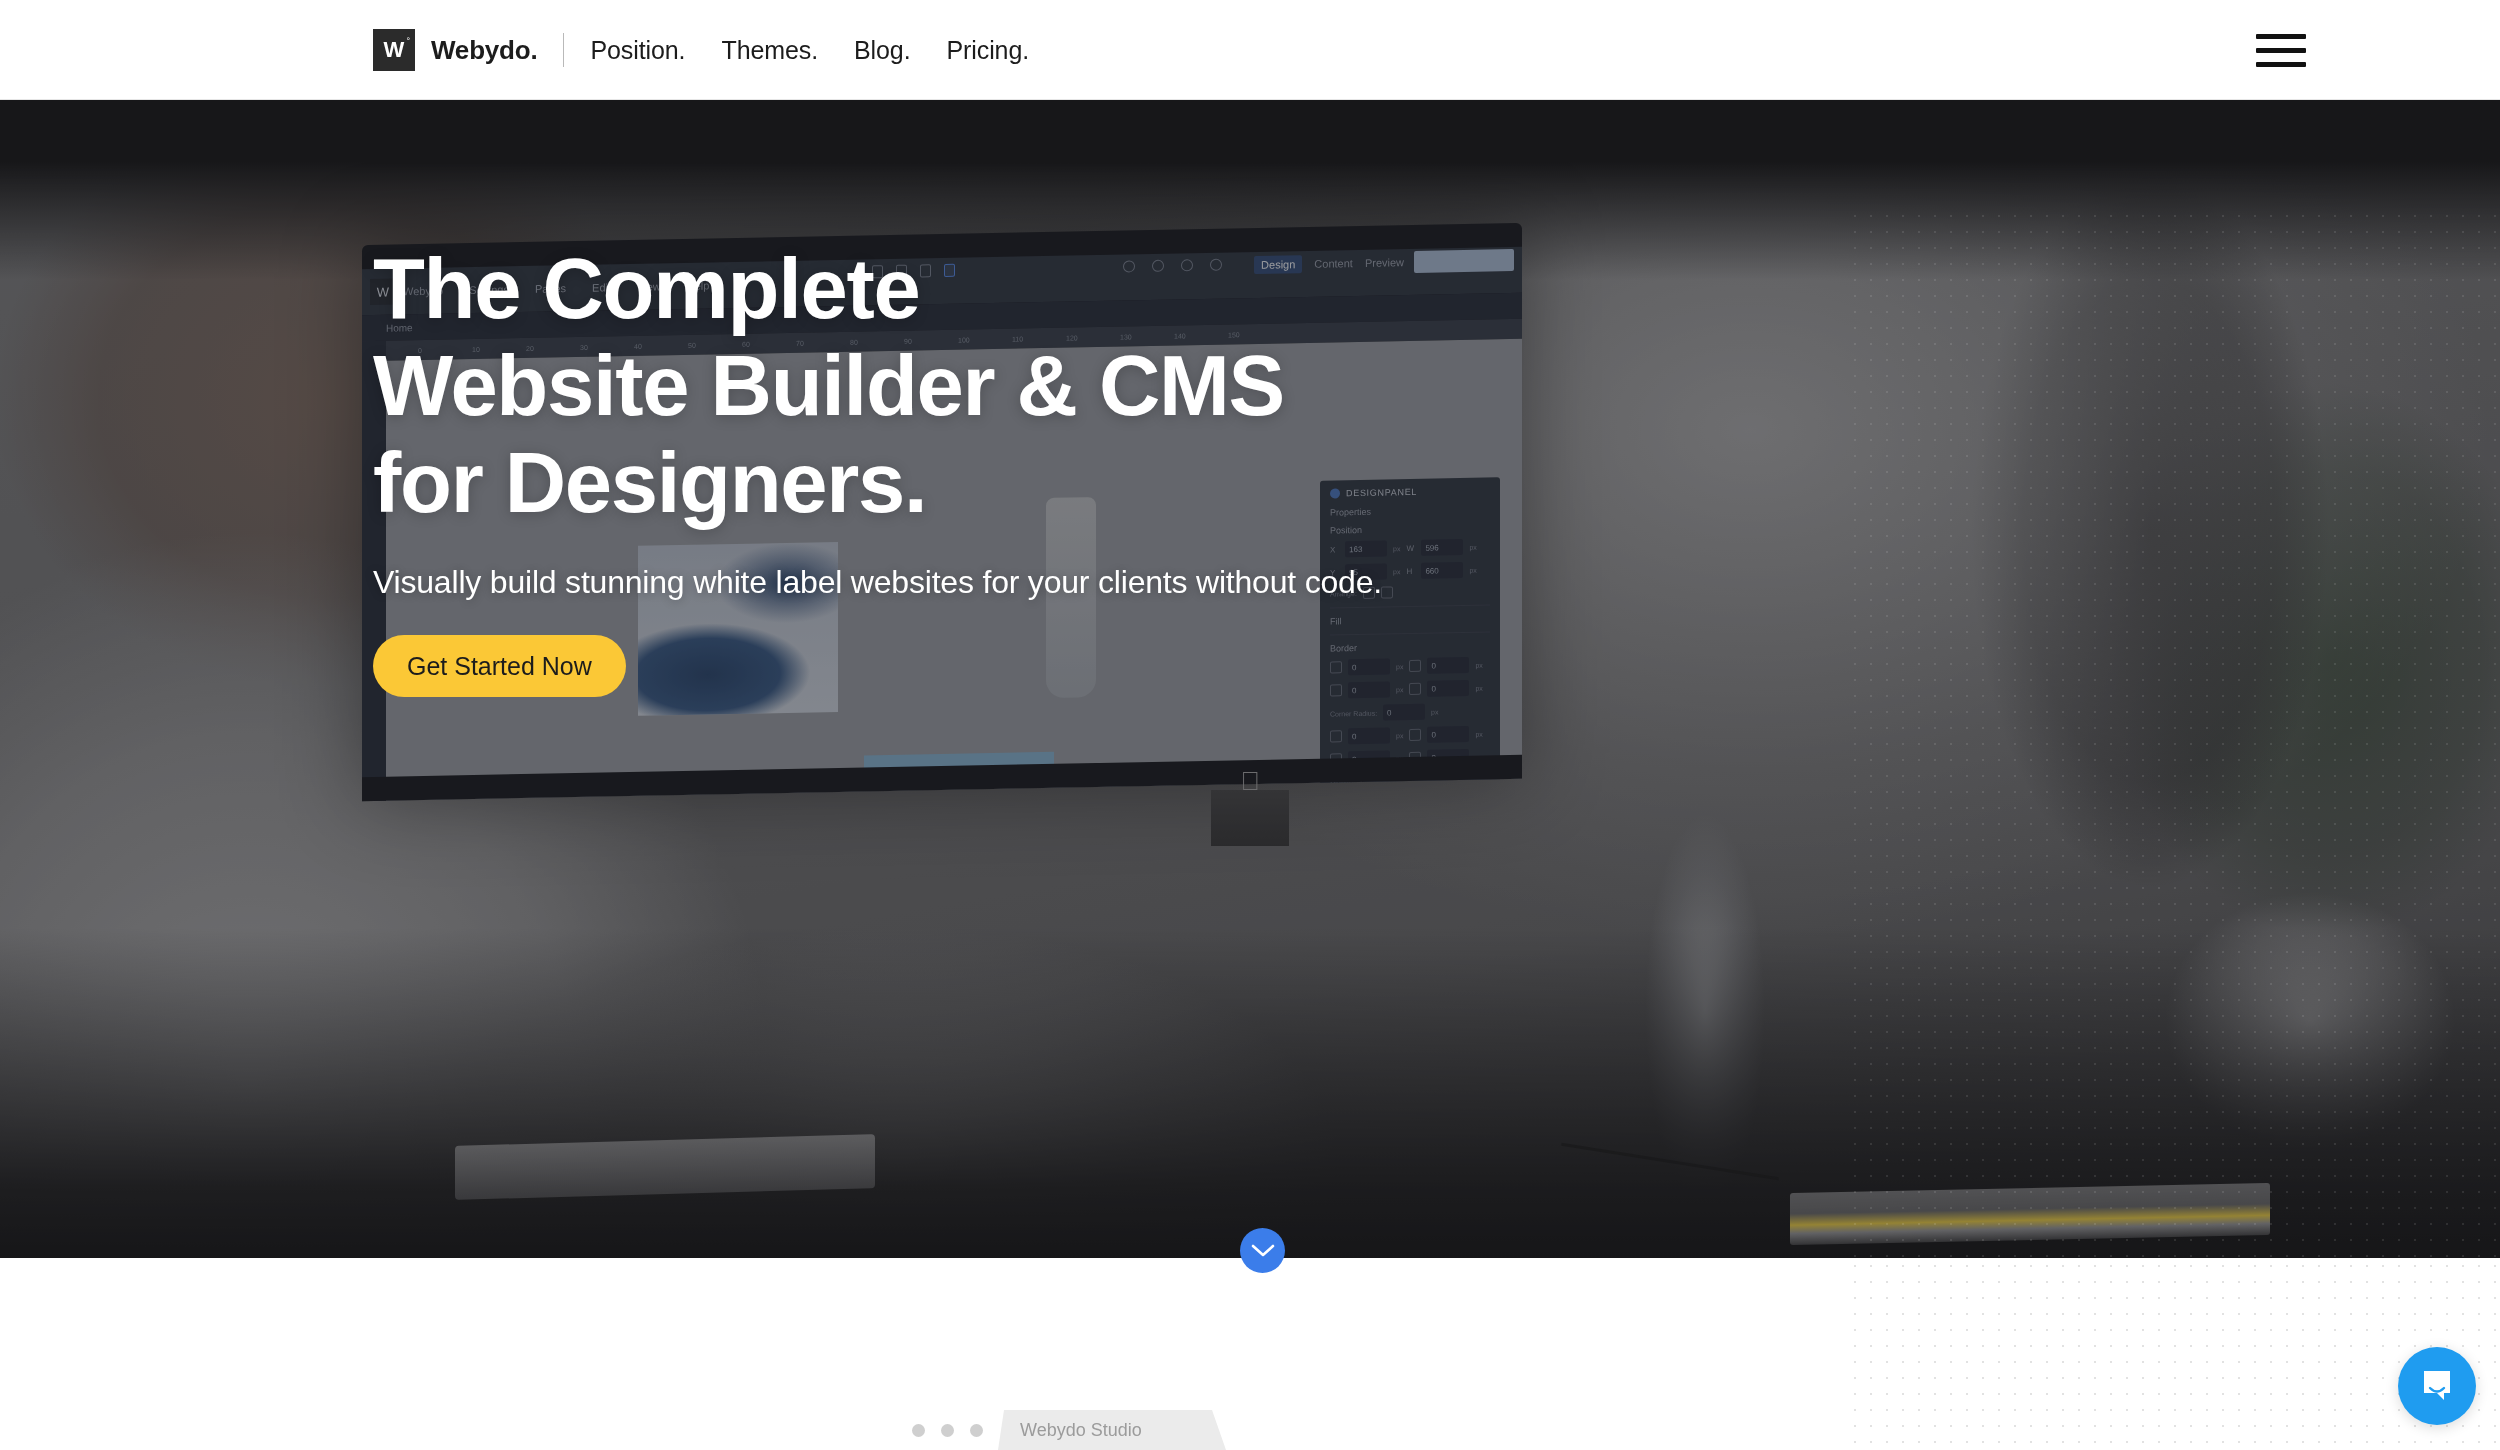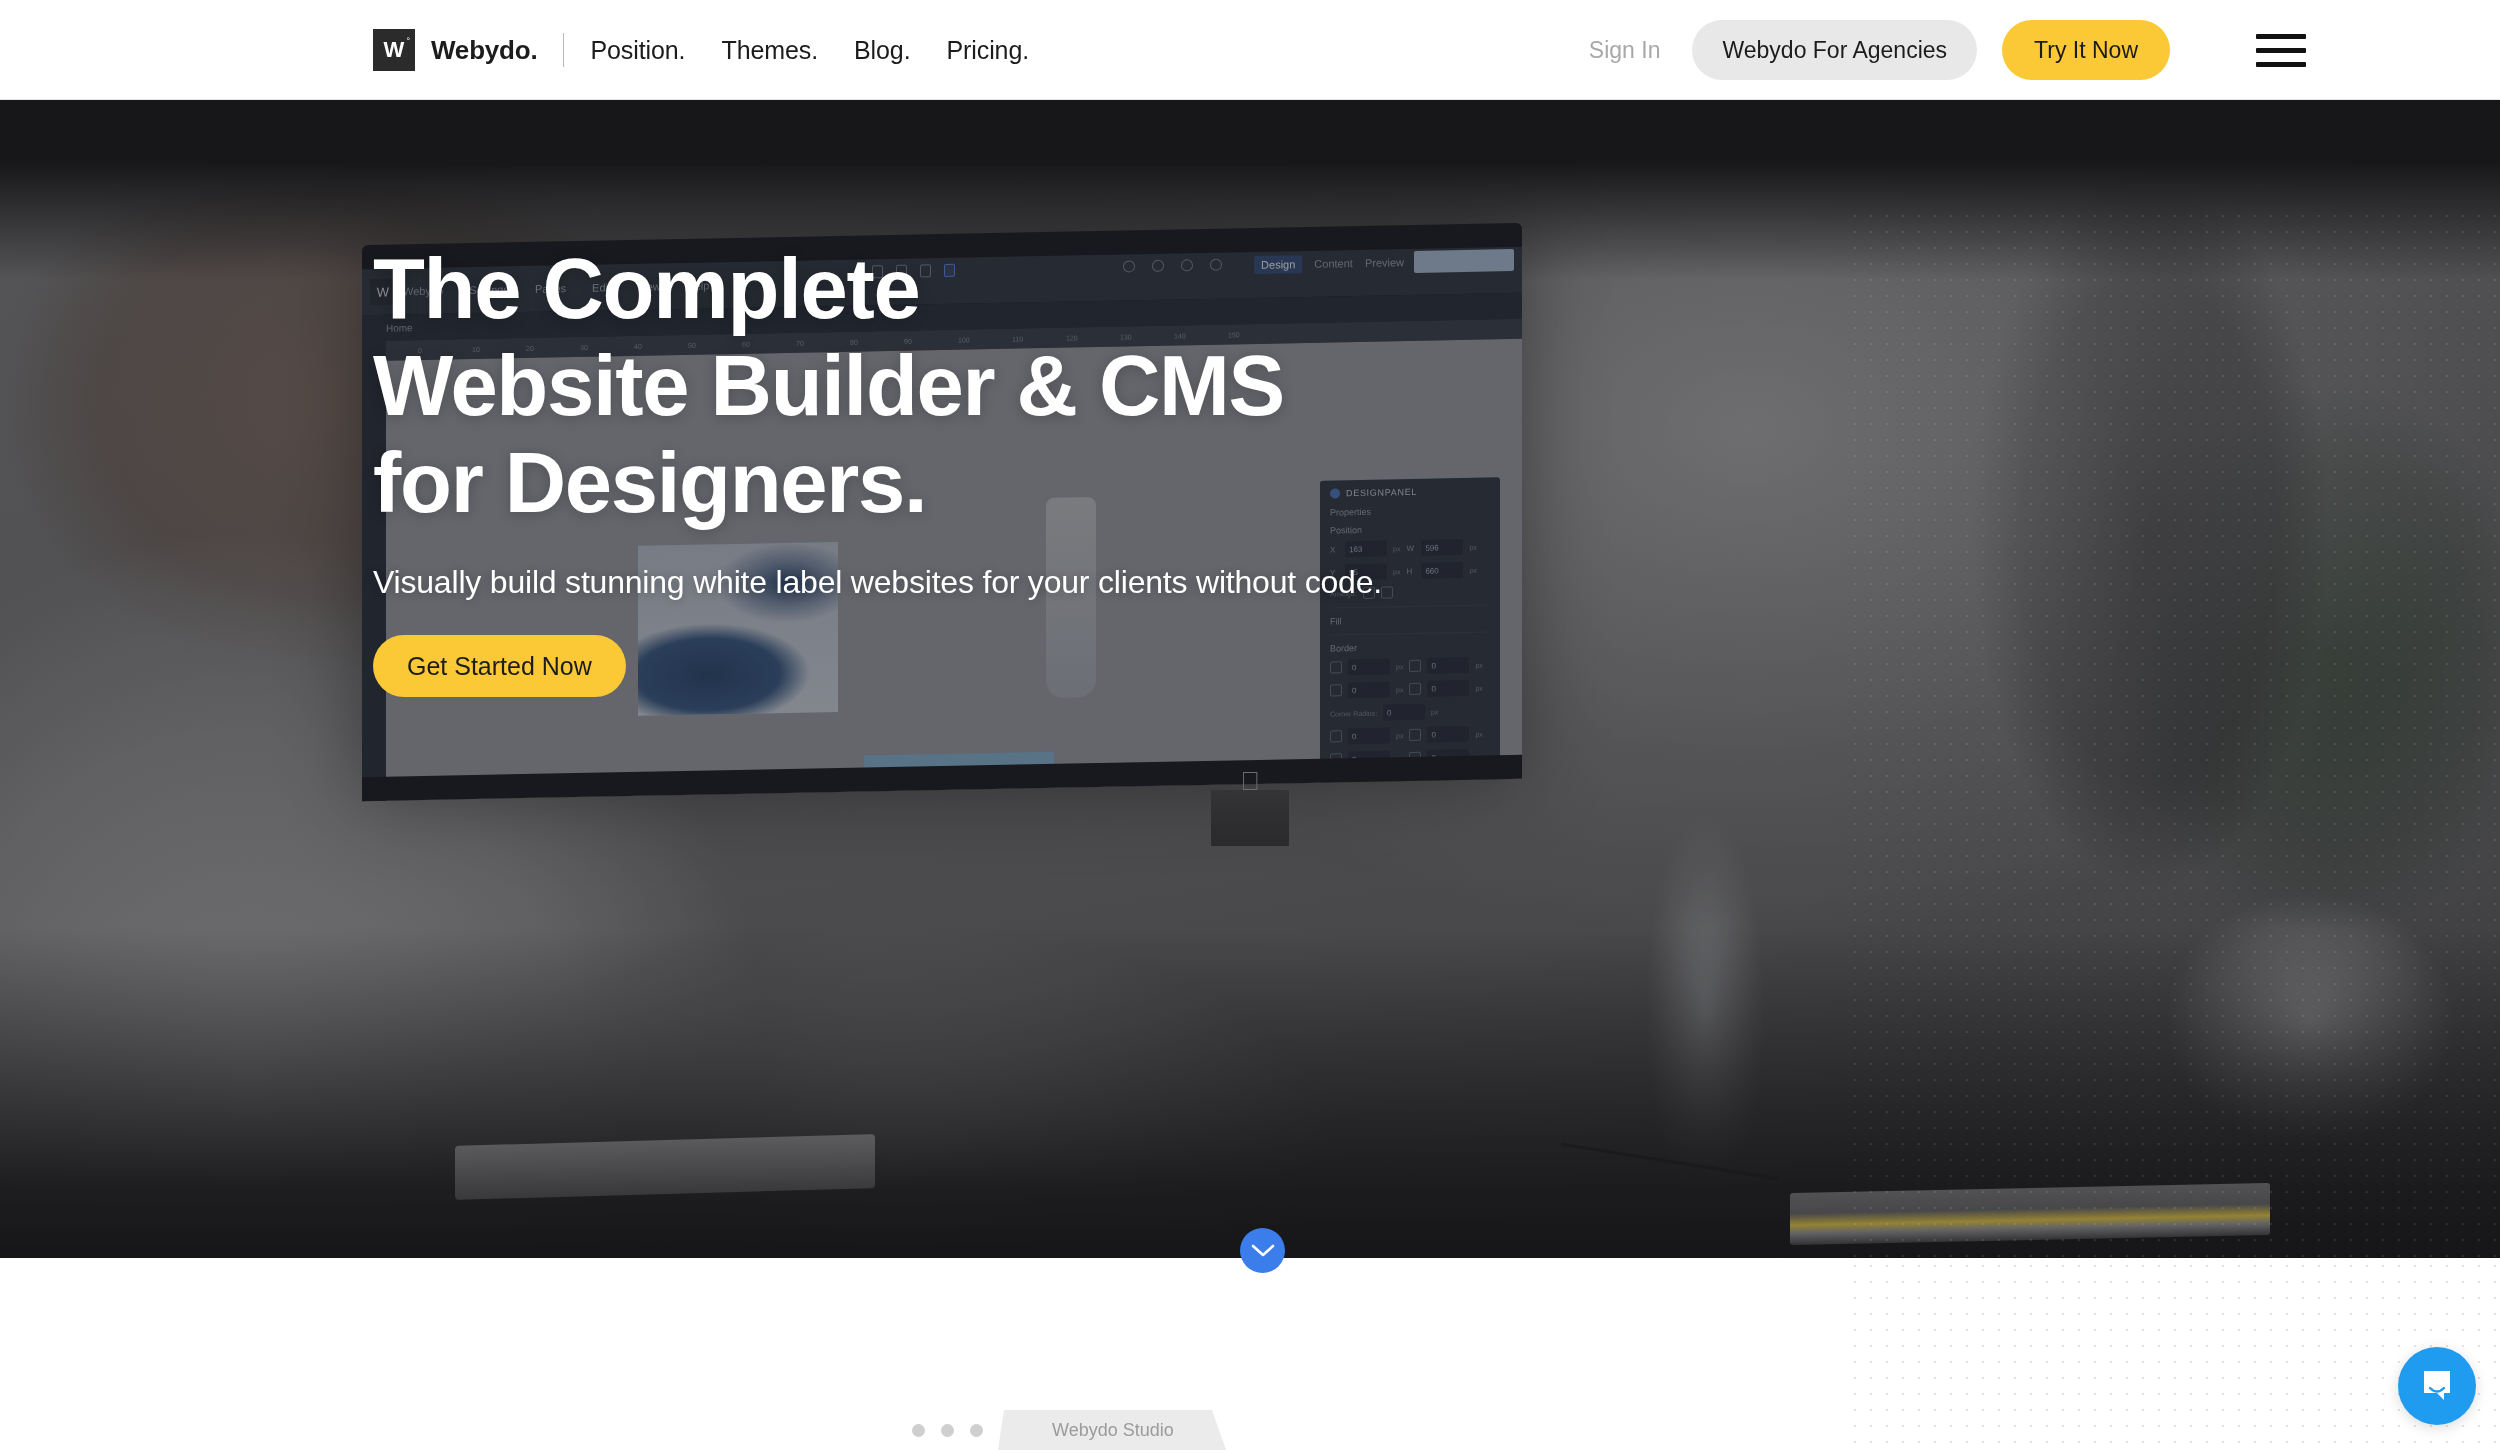--- a/index.html
+++ b/index.html
@@ -351,21 +351,21 @@
   }
   #mock-tab {
     position:absolute; left:108px; top:4px;
     width:228px; height:40px;
     background:#ebebeb;
     clip-path:polygon(0 100%, 6px 0, 214px 0, 228px 100%);
     display:flex; align-items:center;
   }
   #mock-tab span {
     font-size:18px; color:#9b9b9b;
-    margin-left:54px; white-space:nowrap;
+    margin-left:22px; white-space:nowrap;
   }
 
   
   #intercom {
     position:absolute; left:2398px; top:1347px;
     width:78px; height:78px; border-radius:50%;
     background:#1f9cf0;
     box-shadow:0 3px 14px rgba(0,0,0,0.14);
     display:flex; align-items:center; justify-content:center;
     cursor:pointer; z-index:70;
@@ -382,25 +382,20 @@
       <span class="sup">°</span>
     </div>
     <div class="logo-word">Webydo.</div>
     <div class="nav-divider"></div>
     <div class="nav-link">Position.</div>
     <div class="nav-link">Themes.</div>
     <div class="nav-link">Blog.</div>
     <div class="nav-link">Pricing.</div>
   </div>
 
-  <div id="nav-right">
-    <div id="signin">Sign In</div>
-    <button class="btn-pill" id="btn-agencies">Webydo For Agencies</button>
-    <button class="btn-pill" id="btn-try">Try It Now</button>
-  </div>
 
   <div id="hamburger">
     <span></span>
     <span></span>
     <span></span>
   </div>
 </div>
 
 <div id="hero">
 

